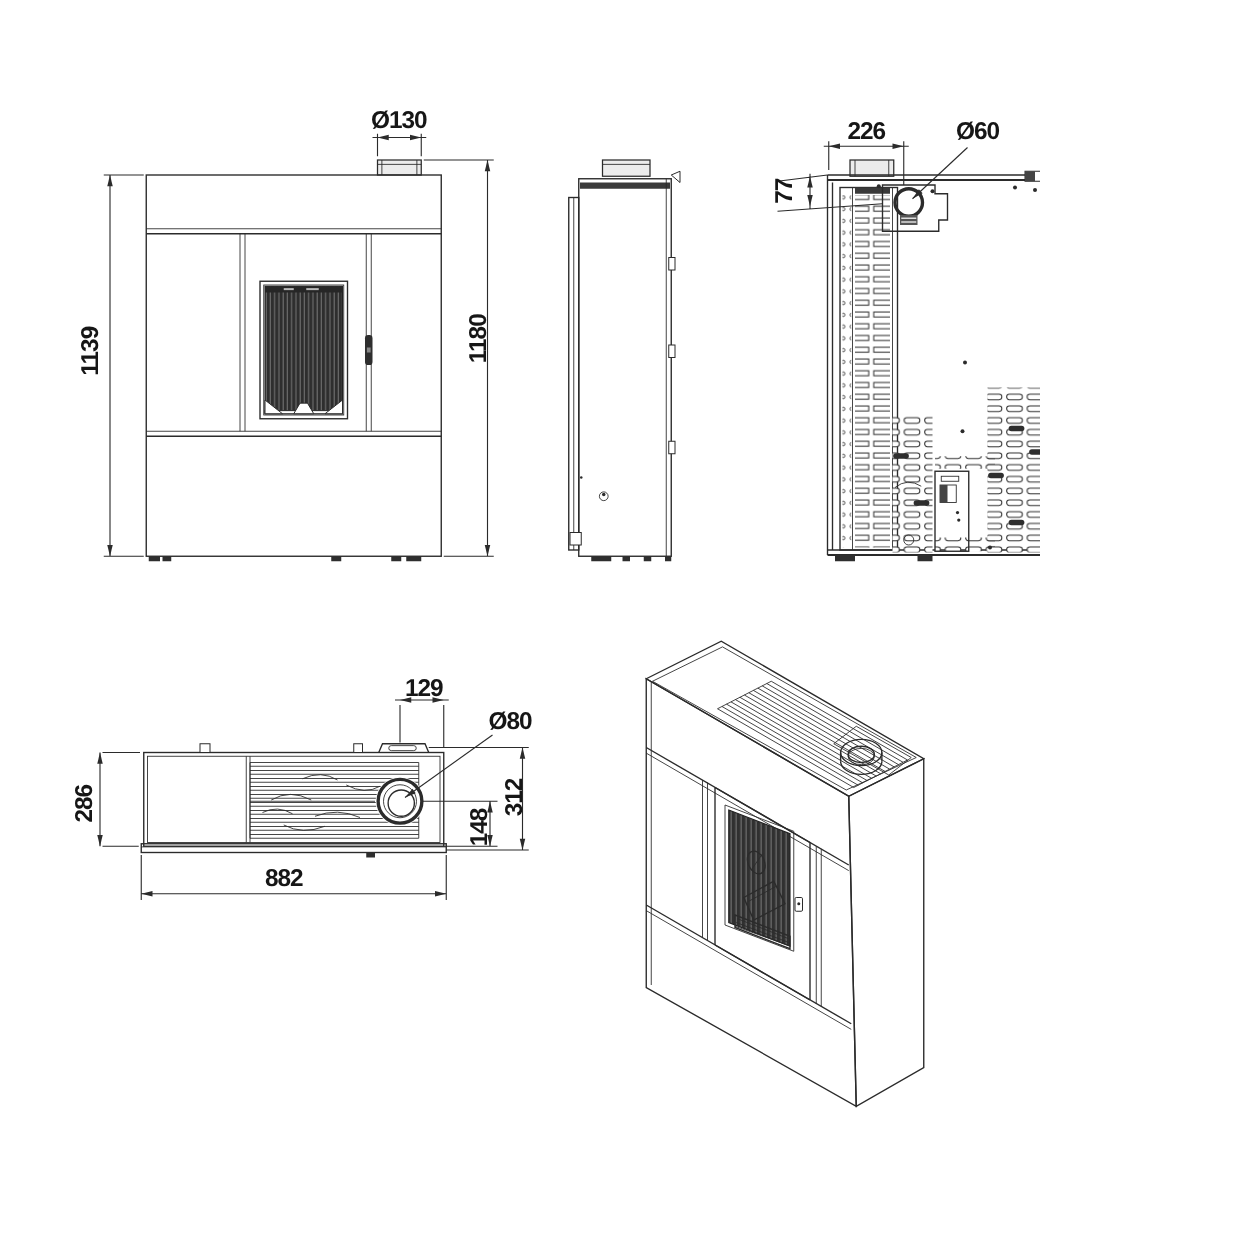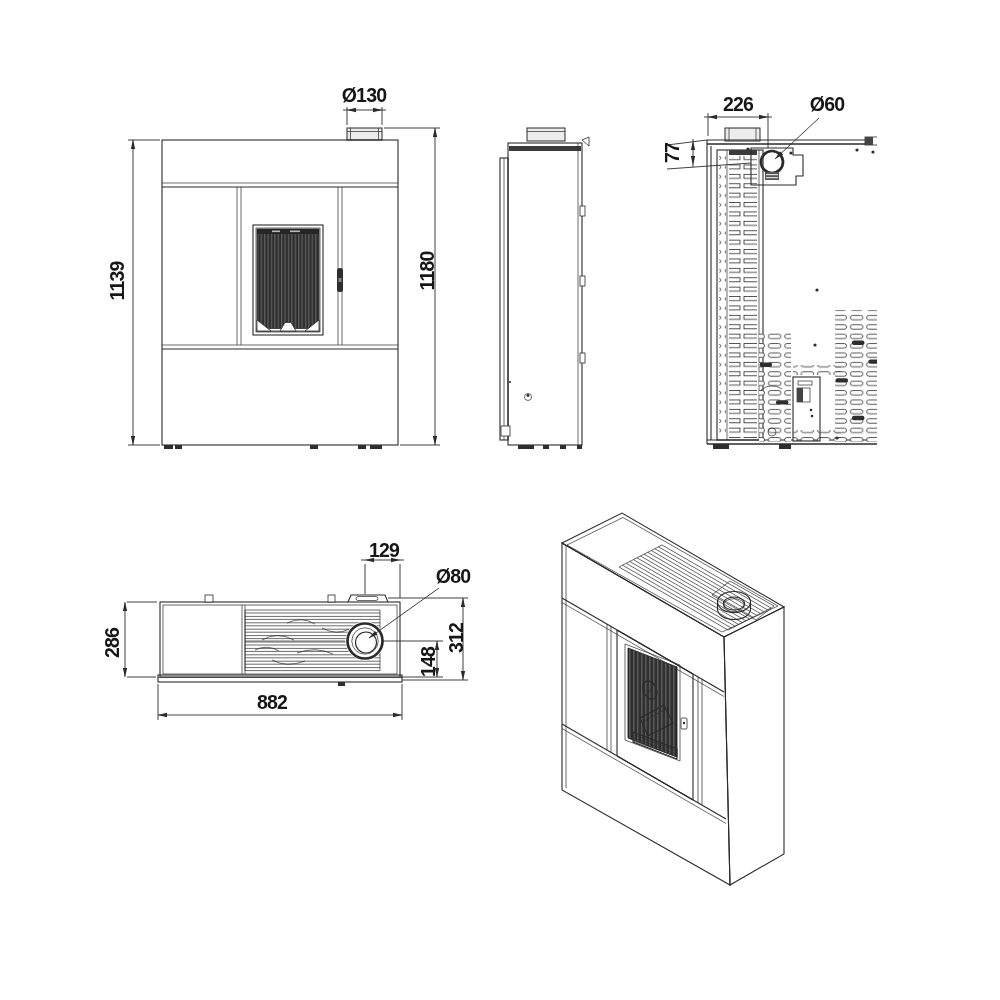--- a/index.html
+++ b/index.html
@@ -1,17 +1,17 @@
 <!DOCTYPE html>
 <html><head>
 <meta charset="utf-8">
 <style>
   html,body{margin:0;padding:0;background:#fff;}
   .canvas{position:relative;width:832px;height:1000px;background:#fff;overflow:hidden;
-          font-family:"Liberation Sans",sans-serif;margin-left:45px;}
+          font-family:"Liberation Sans",sans-serif;}
   .view{position:absolute;}
   
   .s  {stroke:#2b2b2b;fill:none;stroke-width:1.1;}
   .s2 {stroke:#2b2b2b;fill:none;stroke-width:0.7;}
   .s3 {stroke:#2b2b2b;fill:none;stroke-width:1.7;}
   .bold{stroke:#2b2b2b;fill:none;stroke-width:2.7;}
   .df {fill:#2e2e2e;stroke:none;}
   .gf {fill:#ececec;stroke:#2b2b2b;stroke-width:1;}
   .wf {fill:#ffffff;stroke:#2b2b2b;stroke-width:0.8;}
   .dim{stroke:#2b2b2b;fill:none;stroke-width:0.9;}

